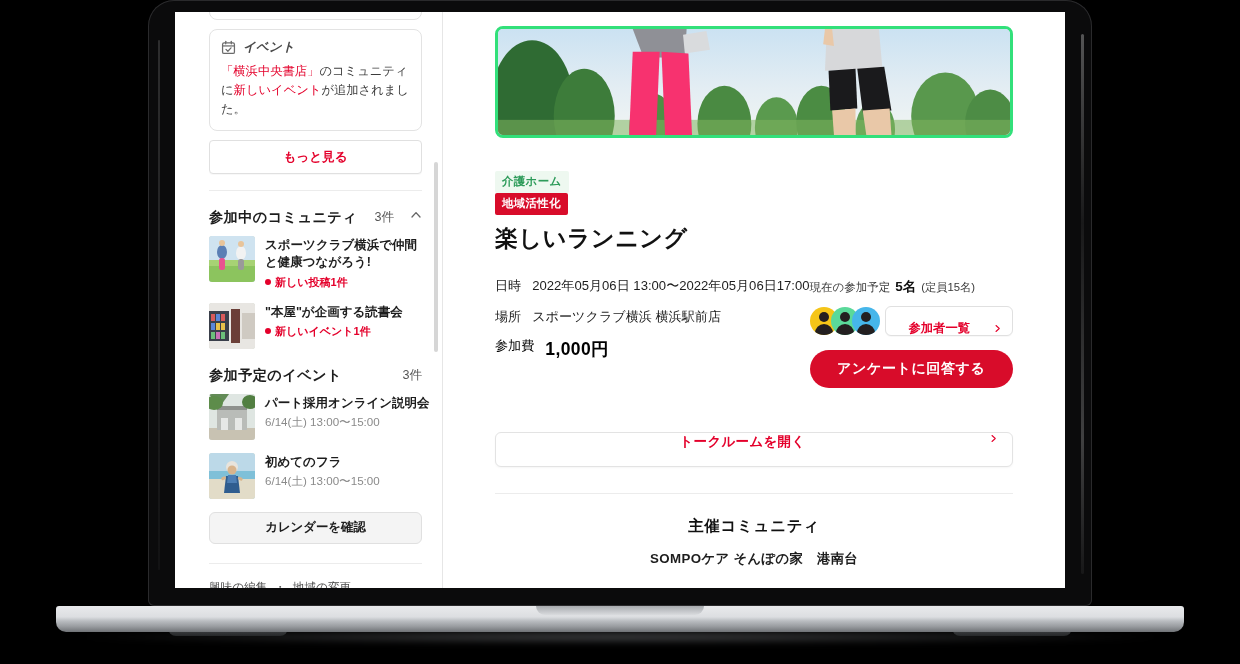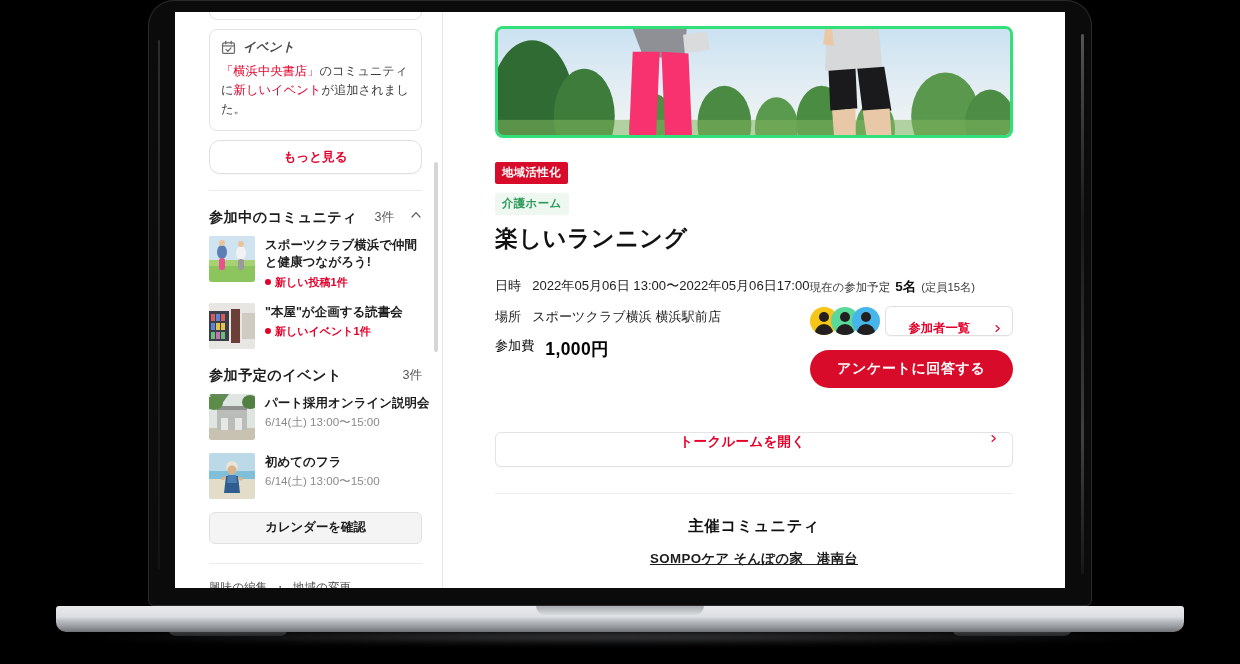--- a/index.html
+++ b/index.html
@@ -89,21 +89,21 @@
     padding:9px 11px 11px 11px;
   }
   .notice-head { display:flex; align-items:center; gap:7px; margin-bottom:6px;font-style:italic; }
   .cal-icon { width:15px; height:15px; flex:0 0 15px; }
   .notice-head-label { font-size:12.5px; color:#4a4a4a; font-weight:600; letter-spacing:.2px; }
   .notice-body { font-size:12.3px; line-height:1.55; color:#3c3c3c; }
   .notice-body .hl { color:#e4002b; }
 
   .more-btn {
     margin-top:9px; width:100%; height:34px;
-    border:1px solid #e0e0e0; border-radius:11px; background:#fff;
+    border:1px solid #e0e0e0; border-radius:4px; background:#fff;
     color:#e4002b; font-size:12.6px; font-weight:700;
     display:flex; align-items:center; justify-content:center;
     box-shadow:0 1px 1px rgba(0,0,0,.03);
   }
 
   .sb-divider { height:1px; background:#ececec; margin:16px 0 0 0; }
 
   .sec-head {
     display:flex; align-items:center; margin:17px 0 9px 0;
   }
@@ -200,21 +200,21 @@
   .talk-btn {
     margin-top:44px; width:100%; height:35px; border:1px solid #e3e3e3; border-radius:6px; background:#fff;
     display:flex; align-items:flex-start; padding-right:14px; position:relative;
     box-shadow:0 1px 2px rgba(0,0,0,.04);
   }
   .talk-btn .lbl { flex:1 1 auto; text-align:center; color:#e4002b; font-size:13.4px; font-weight:700; letter-spacing:.4px; }
 
   .main-divider { margin-top:26px; height:1px; background:#ececec; }
 
   .host-title { margin-top:22px; text-align:center; font-size:15.4px; font-weight:700; color:#111; letter-spacing:.8px; }
-  .host-name { margin-top:13px; text-align:center; font-size:13.3px; font-weight:700; color:#1d1d1d; letter-spacing:.4px;text-decoration:underline; }
+  .host-name { margin-top:13px; text-align:center; font-size:13.3px; font-weight:700; color:#1d1d1d; letter-spacing:.4px; }
 </style>
 </head>
 <body>
 
 <div id="scene">
 
   <div id="laptop-lid">
     <div id="lid-edge-left"></div>
     <div id="lid-edge-right"></div>
   </div>
@@ -407,22 +407,22 @@
               <path d="M366 0 L424 0 L428 42 L364 44 Z" fill="#d7d8da"></path>
               <path d="M368 44 L398 42 L400 84 L370 86 Z" fill="#1a1a1c"></path>
               <path d="M400 42 L430 40 L438 86 L406 88 Z" fill="#1a1a1c"></path>
               <path d="M372 86 L398 84 L398 112 L374 112 Z" fill="#e9c8a8"></path>
               <path d="M406 86 L436 84 L438 112 L410 112 Z" fill="#e9c8a8"></path>
               <path d="M364 0 L372 0 L374 18 L362 16 Z" fill="#e9c8a8"></path>
             </svg>
           </div>
 
           <div class="tags">
+            <div><span class="tag-green">介護ホーム</span></div>
             <div><span class="tag-red">地域活性化</span></div>
-            <div><span class="tag-green">介護ホーム</span></div>
           </div>
 
           <div class="title">楽しいランニング</div>
 
           <div class="info-row">
             <div class="info-left">
               <div class="kv">
                 <span class="k">日時</span>
                 <span class="v">2022年05月06日 13:00〜2022年05月06日17:00</span>
               </div>

